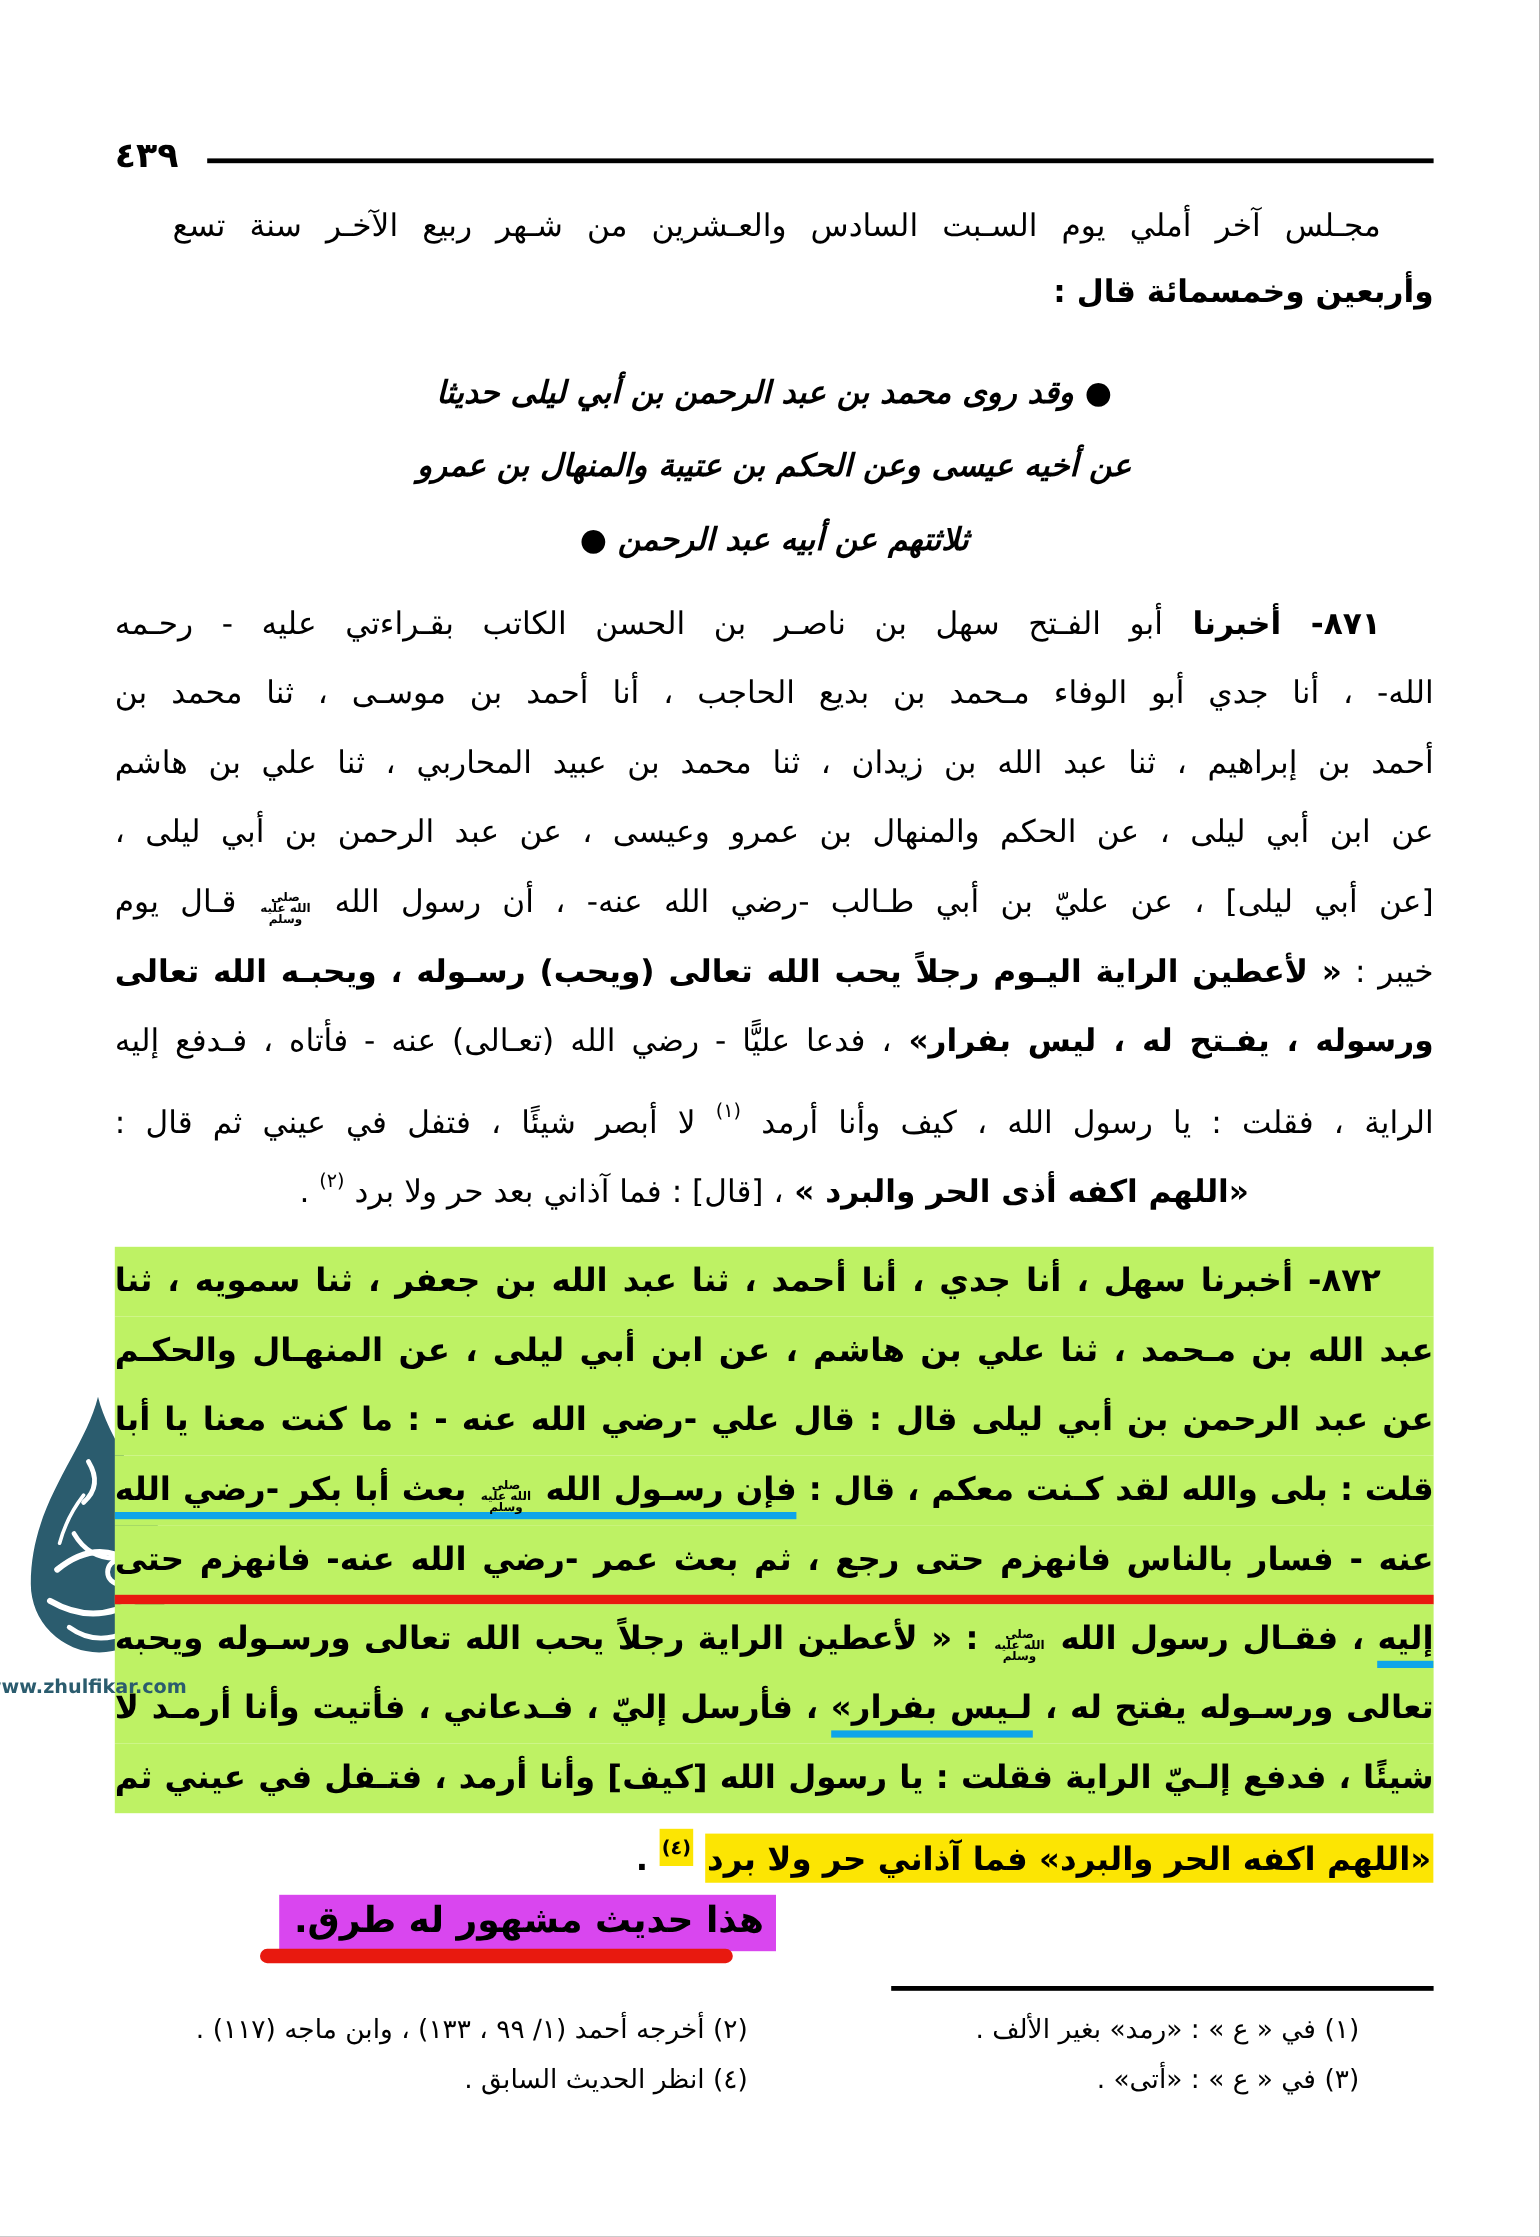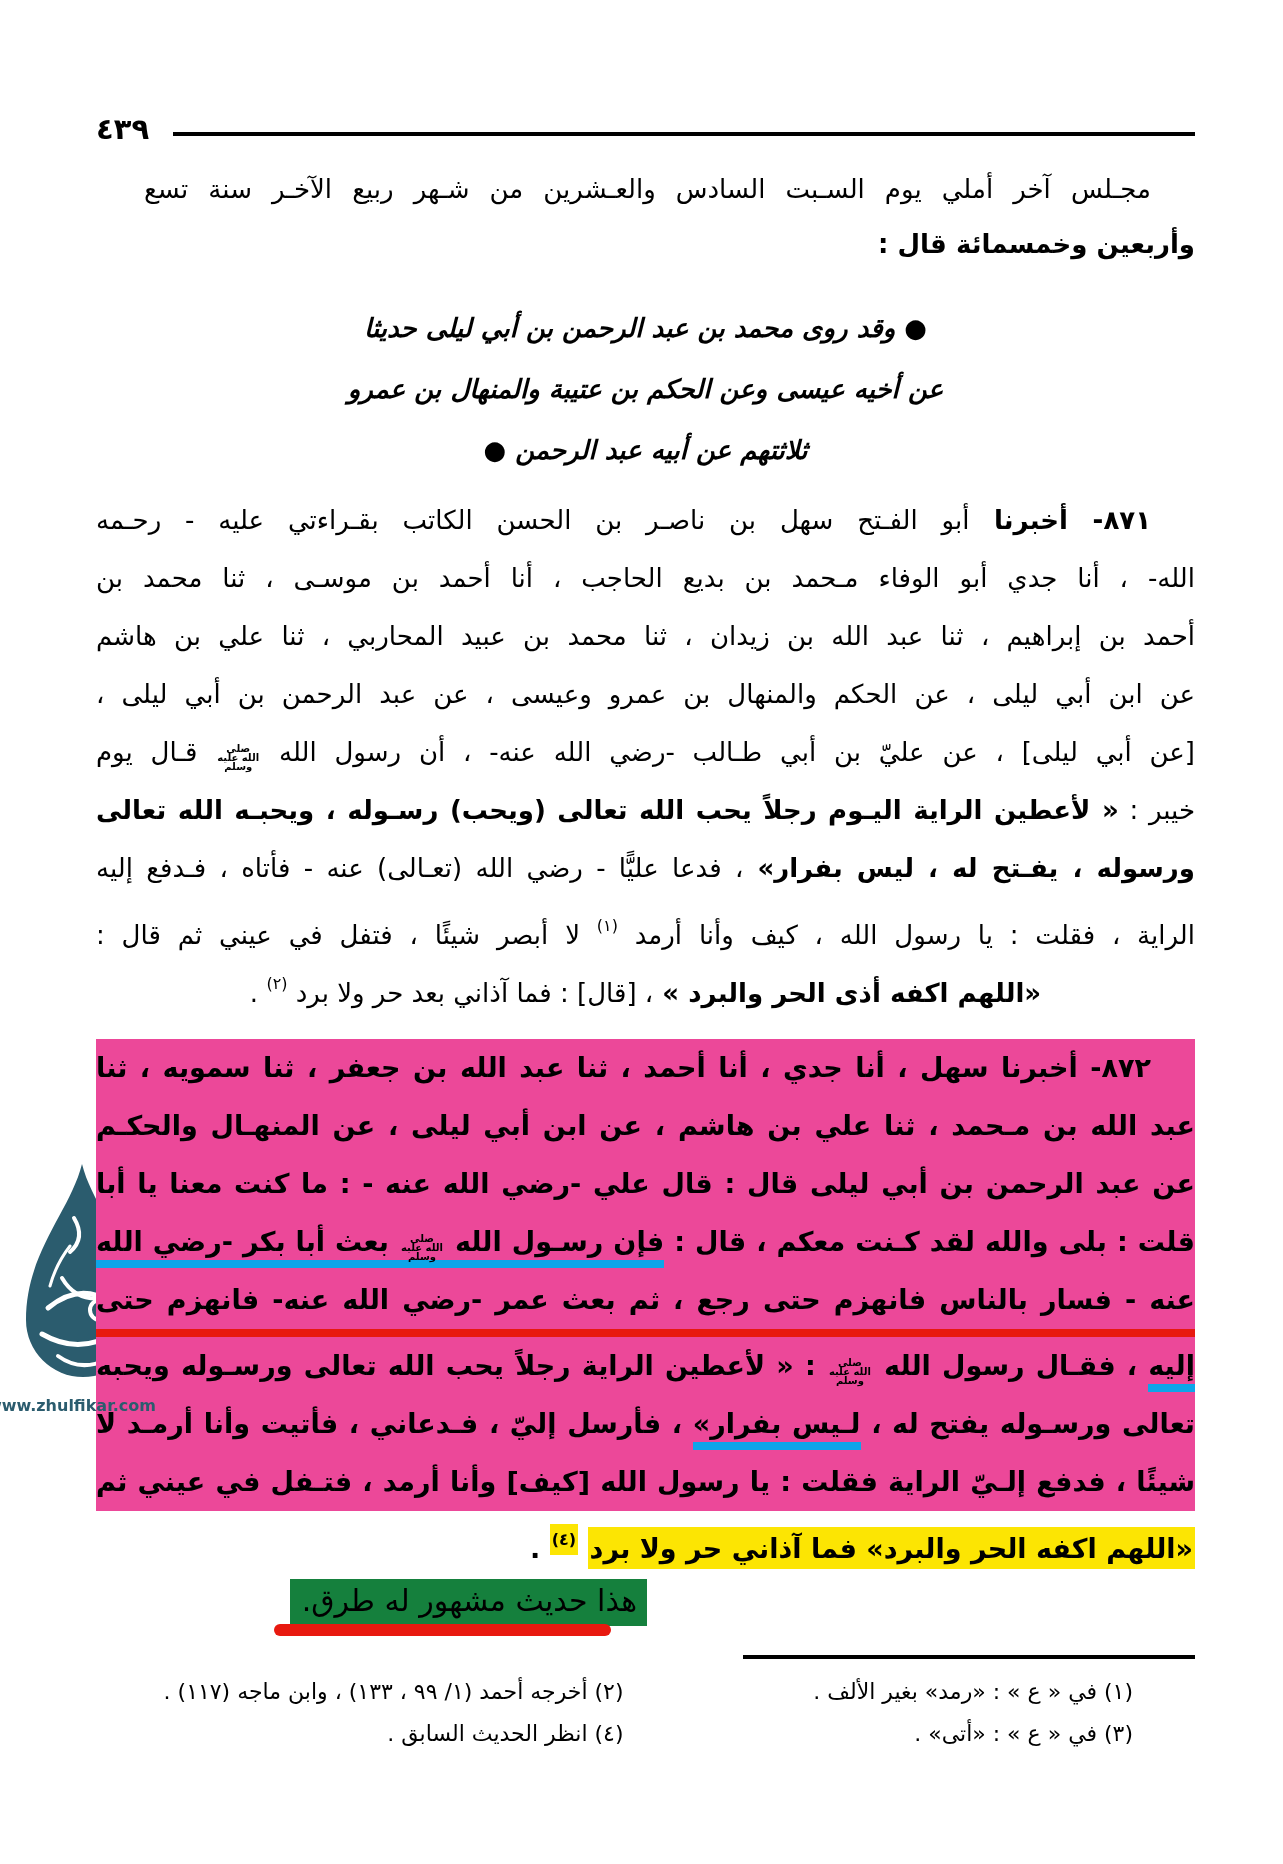--- a/index.html
+++ b/index.html
@@ -21,37 +21,37 @@
   .hdr-num{font-weight:bold;font-size:29px;padding-right:8px;}
   
   .ln{position:relative;height:56px;line-height:56px;overflow:hidden;font-size:26px;}
   .just{text-align:justify;}
   .just::after{content:"";display:inline-block;width:100%;height:0;}
   .center{text-align:center;}
   .rightend{text-align:right;font-weight:bold;}
   .ind{text-indent:44px;}
   .b{font-weight:bold;}
   .sup{font-size:16px;vertical-align:13px;}
-  .redu{border-bottom:8px solid #0ea5e9;padding-bottom:3px;}
+  .redu{border-bottom:6px solid #0ea5e9;padding-bottom:3px;}
   .intro .ln{height:55px;line-height:55px;margin-left:48px;}
   .intro{margin-top:16px;}
   .heading{margin-top:26px;text-align:center;font-weight:bold;font-size:26px;line-height:61px;font-style:italic;}
   .h871{margin-top:10px;}
   .h871 .ln{height:58px;line-height:58px;}
   .h872{margin-top:26px;font-weight:bold;}
   .h872 .ln{height:58px;line-height:58px;font-size:27px;}
-  .h872 .ln.bg{background:#ec4899;}
+  .h872 .ln.bg{background:#bef264;}
   .h872 .ln.ul{border-bottom:8px solid #e8190f;}
   .hl{background:#fce503;padding:6px 2px;}
   
   .saw{display:inline-block;width:42px;font-size:10px;line-height:9px;text-align:center;vertical-align:-9px;font-weight:bold;margin:0 2px;white-space:normal;text-indent:0;}
   
   .closing-row{margin-top:10px;text-align:right;padding-left:0;padding-right:0;height:62px;}
   .closing-wrap{display:inline-block;margin-right:548px;}
-  .closing-hl{position:relative;display:inline-block;background:#15803d;font-weight:normal;font-size:30px;padding:4px 10px 8px 12px;}
+  .closing-hl{position:relative;display:inline-block;background:#d946ef;font-weight:bold;font-size:30px;padding:4px 10px 8px 12px;}
   .closing-hl::after{content:"";position:absolute;left:-16px;right:36px;bottom:-10px;height:12px;background:#e8190f;border-radius:7px;}
   
   .fnsep{height:4px;background:#000;width:452px;margin:14px 0 0 auto;}
   .fns{margin-top:12px;}
   .fnrow{display:flex;font-size:22px;line-height:42px;}
   .fnright{width:52%;box-sizing:border-box;padding-right:62px;}
   .fnleft{width:48%;box-sizing:border-box;}
   
   .wm{position:absolute;left:4px;top:1160px;width:150px;height:240px;z-index:0;}
   .wm-cap{position:absolute;left:2px;top:1396px;width:154px;text-align:center;font-weight:bold;font-size:16px;color:#2b5c6e;z-index:3;}

